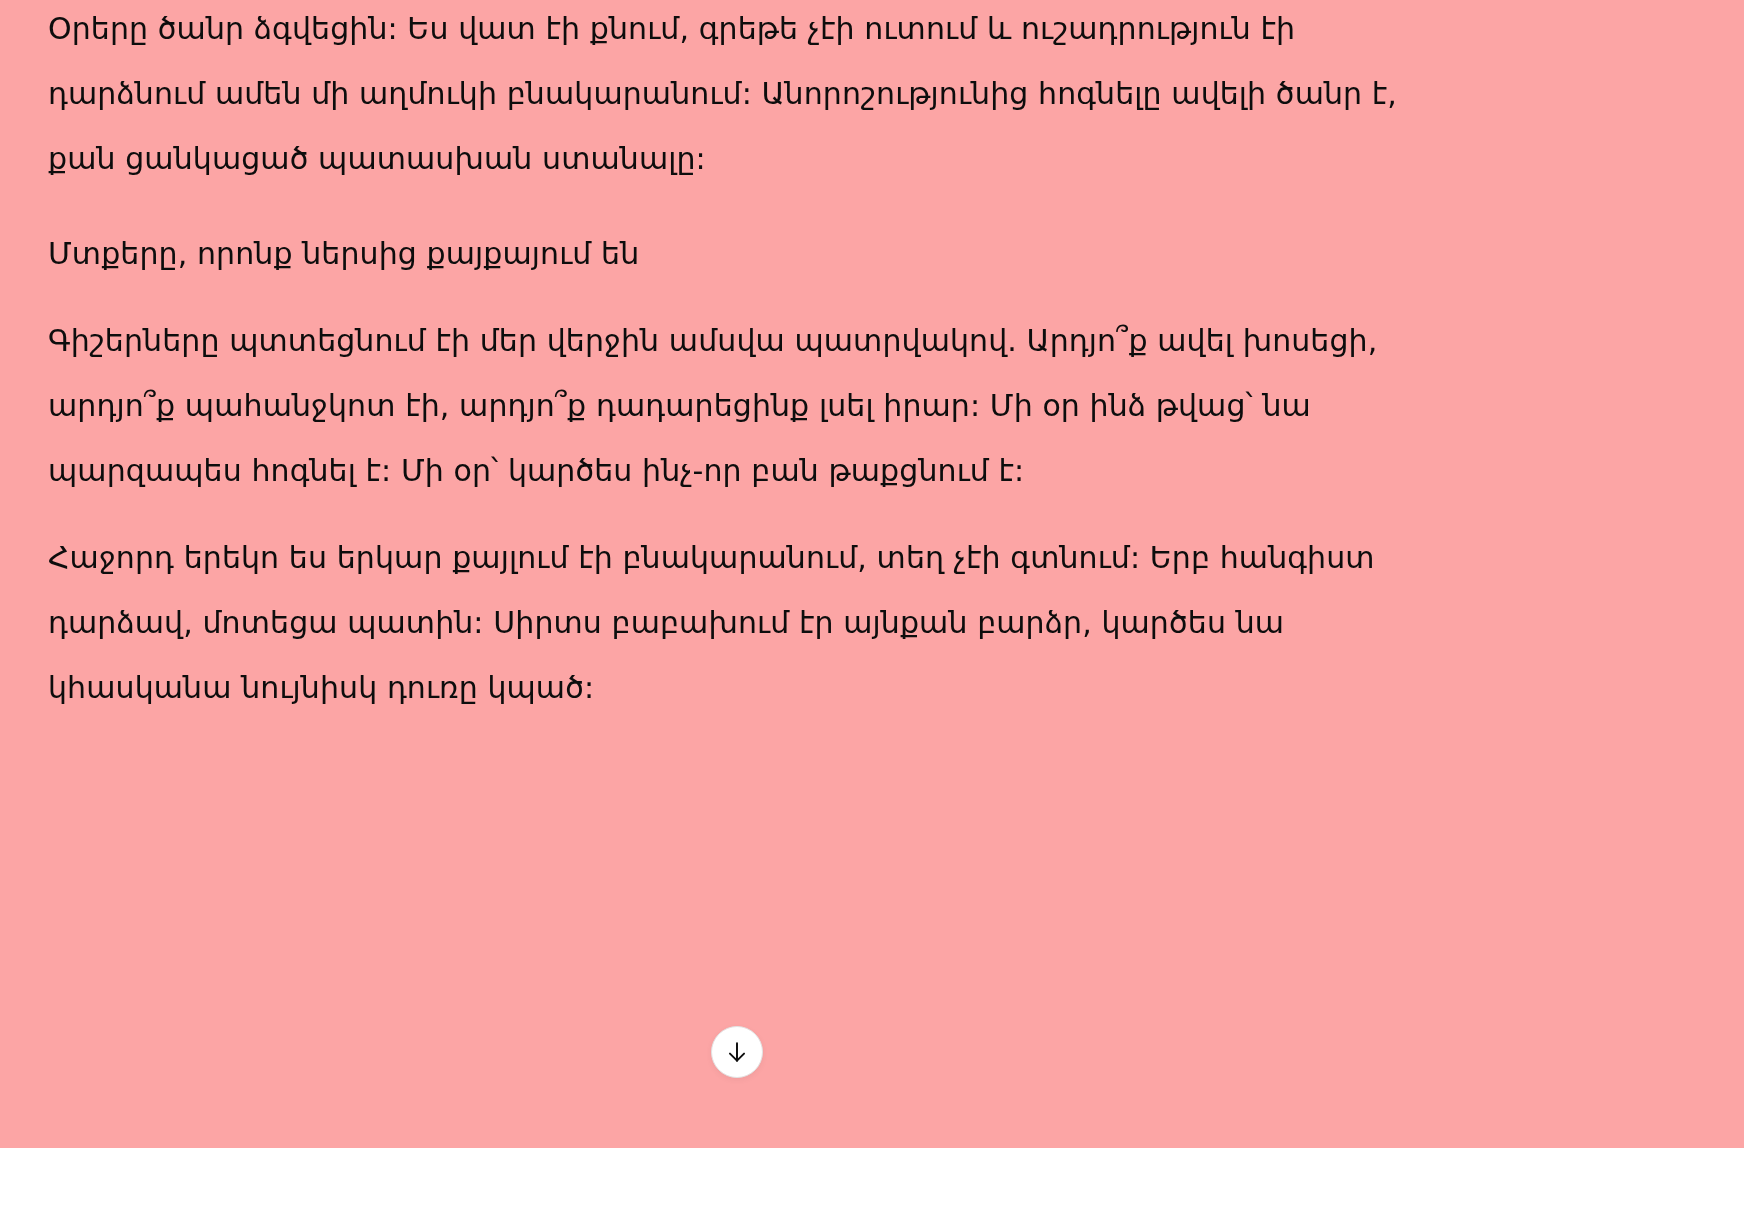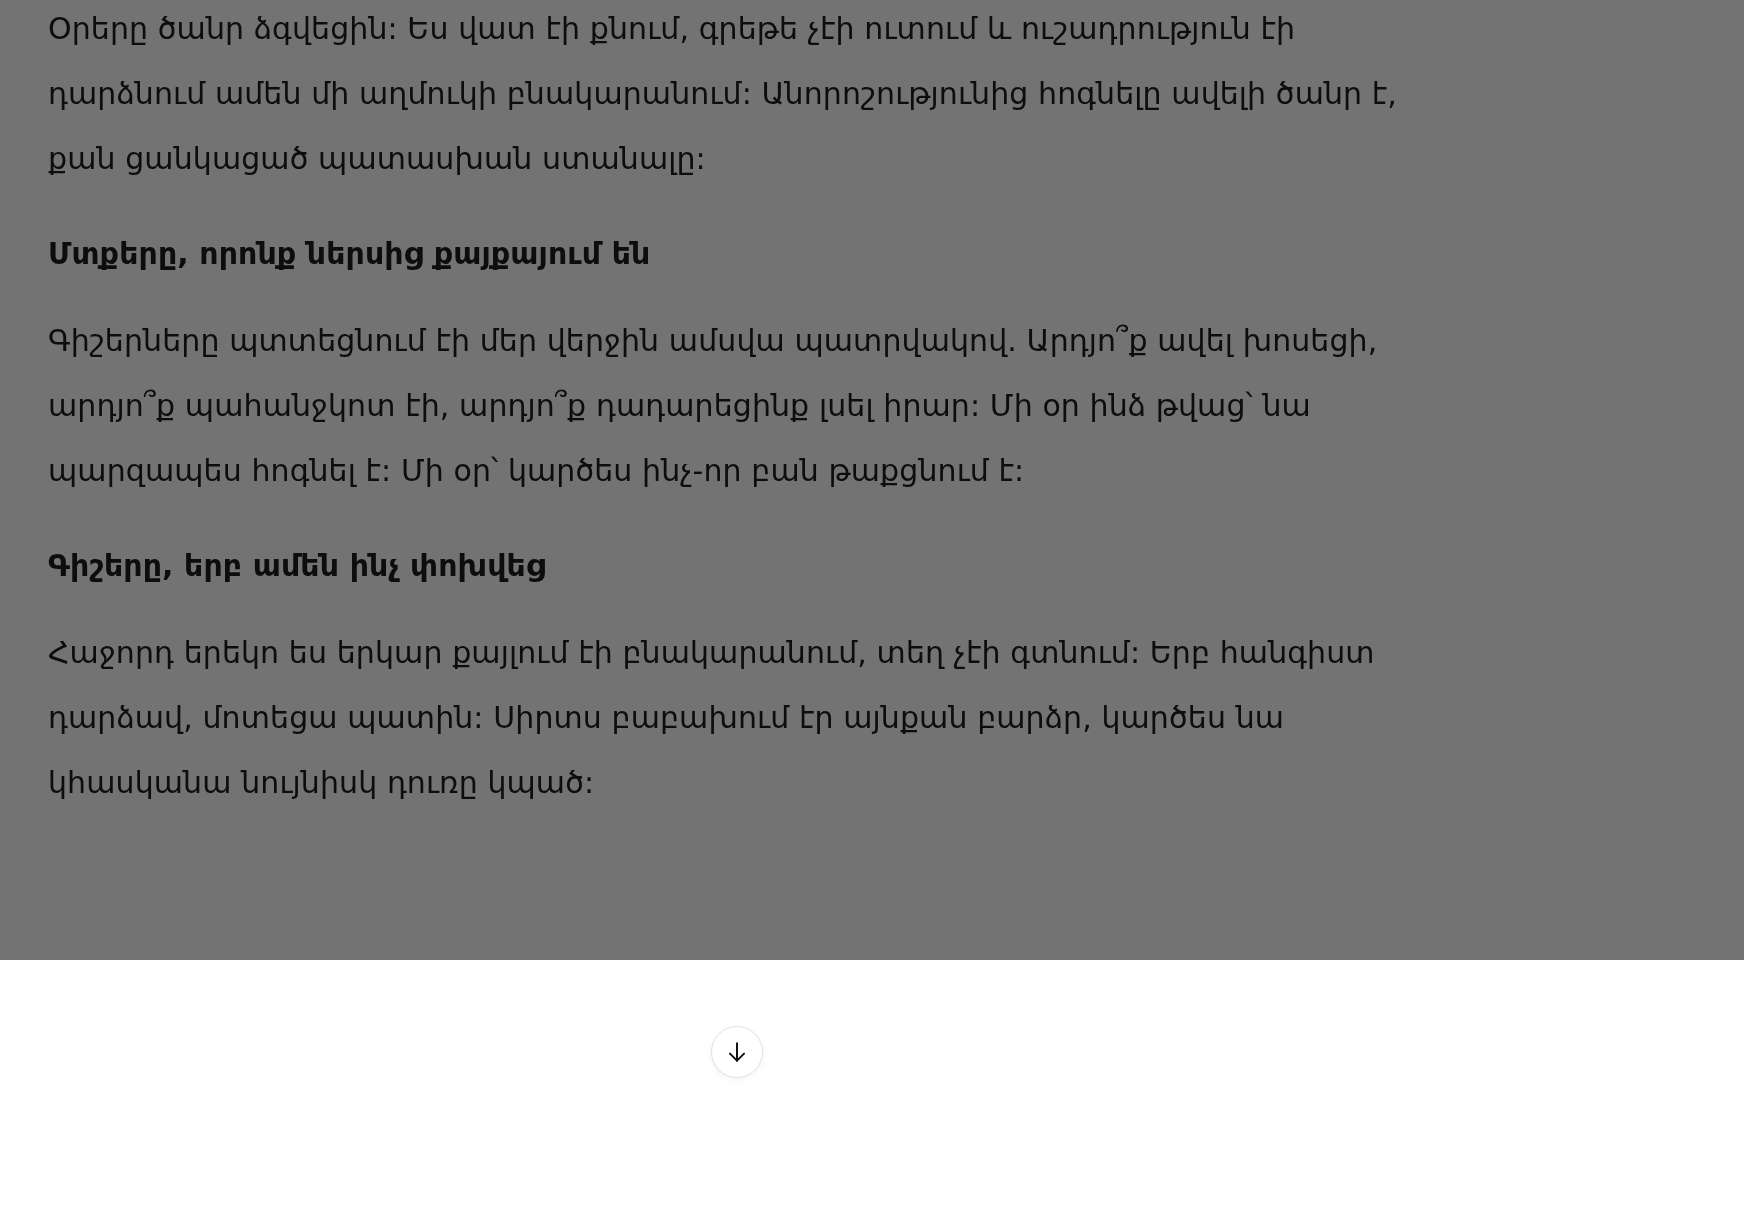--- a/index.html
+++ b/index.html
@@ -7,42 +7,42 @@
     padding: 0;
     background: #ffffff;
     width: 1744px;
     height: 1230px;
     overflow: hidden;
     font-family: "DejaVu Sans", sans-serif;
   }
   .chat-scroll-area {
     position: relative;
     width: 1744px;
-    height: 960px;
-    background: #737373;
+    height: 1148px;
+    background: #fca5a5;
   }
   .message-content {
     position: absolute;
     left: 48px;
     top: -4px;
     width: 1412px;
     color: #0d0d0d;
     font-size: 30px;
     line-height: 65px;
     letter-spacing: 0.1px;
   }
   .message-content p {
     margin: 0 0 22px 0;
     font-weight: 400;
   }
   .message-content h3 {
     margin: 30px 0 22px 0;
     font-size: 30px;
     line-height: 65px;
-    font-weight: 700;
+    font-weight: 400;
   }
   .scroll-bottom-btn {
     position: absolute;
     left: 711px;
     top: 1026px;
     width: 52px;
     height: 52px;
     border-radius: 50%;
     background: #ffffff;
     border: 1px solid #e3e3e3;
@@ -59,21 +59,20 @@
 </style>
 </head>
 <body>
 
 <div class="chat-scroll-area">
 
   <div class="message-content">
     <p>Օրերը ծանր ձգվեցին: Ես վատ էի քնում, գրեթե չէի ուտում և ուշադրություն էի դարձնում ամեն մի աղմուկի բնակարանում: Անորոշությունից հոգնելը ավելի ծանր է, քան ցանկացած պատասխան ստանալը:</p>
     <h3>Մտքերը, որոնք ներսից քայքայում են</h3>
     <p>Գիշերները պտտեցնում էի մեր վերջին ամսվա պատրվակով. Արդյո՞ք ավել խոսեցի, արդյո՞ք պահանջկոտ էի, արդյո՞ք դադարեցինք լսել իրար: Մի օր ինձ թվաց՝ նա պարզապես հոգնել է: Մի օր՝ կարծես ինչ-որ բան թաքցնում է:</p>
-    <h3>Գիշերը, երբ ամեն ինչ փոխվեց</h3>
     <p>Հաջորդ երեկո ես երկար քայլում էի բնակարանում, տեղ չէի գտնում: Երբ հանգիստ դարձավ, մոտեցա պատին: Սիրտս բաբախում էր այնքան բարձր, կարծես նա կհասկանա նույնիսկ դուռը կպած:</p>
 
   </div>
 
   <button class="scroll-bottom-btn">
     <span>
       <svg width="26" height="26" viewBox="0 0 24 24" fill="none" stroke="#0d0d0d" stroke-width="1.8" stroke-linecap="round" stroke-linejoin="round">
         <path d="M12 4 L12 20"></path>
         <path d="M5.5 13.5 L12 20 L18.5 13.5"></path>
       </svg>

